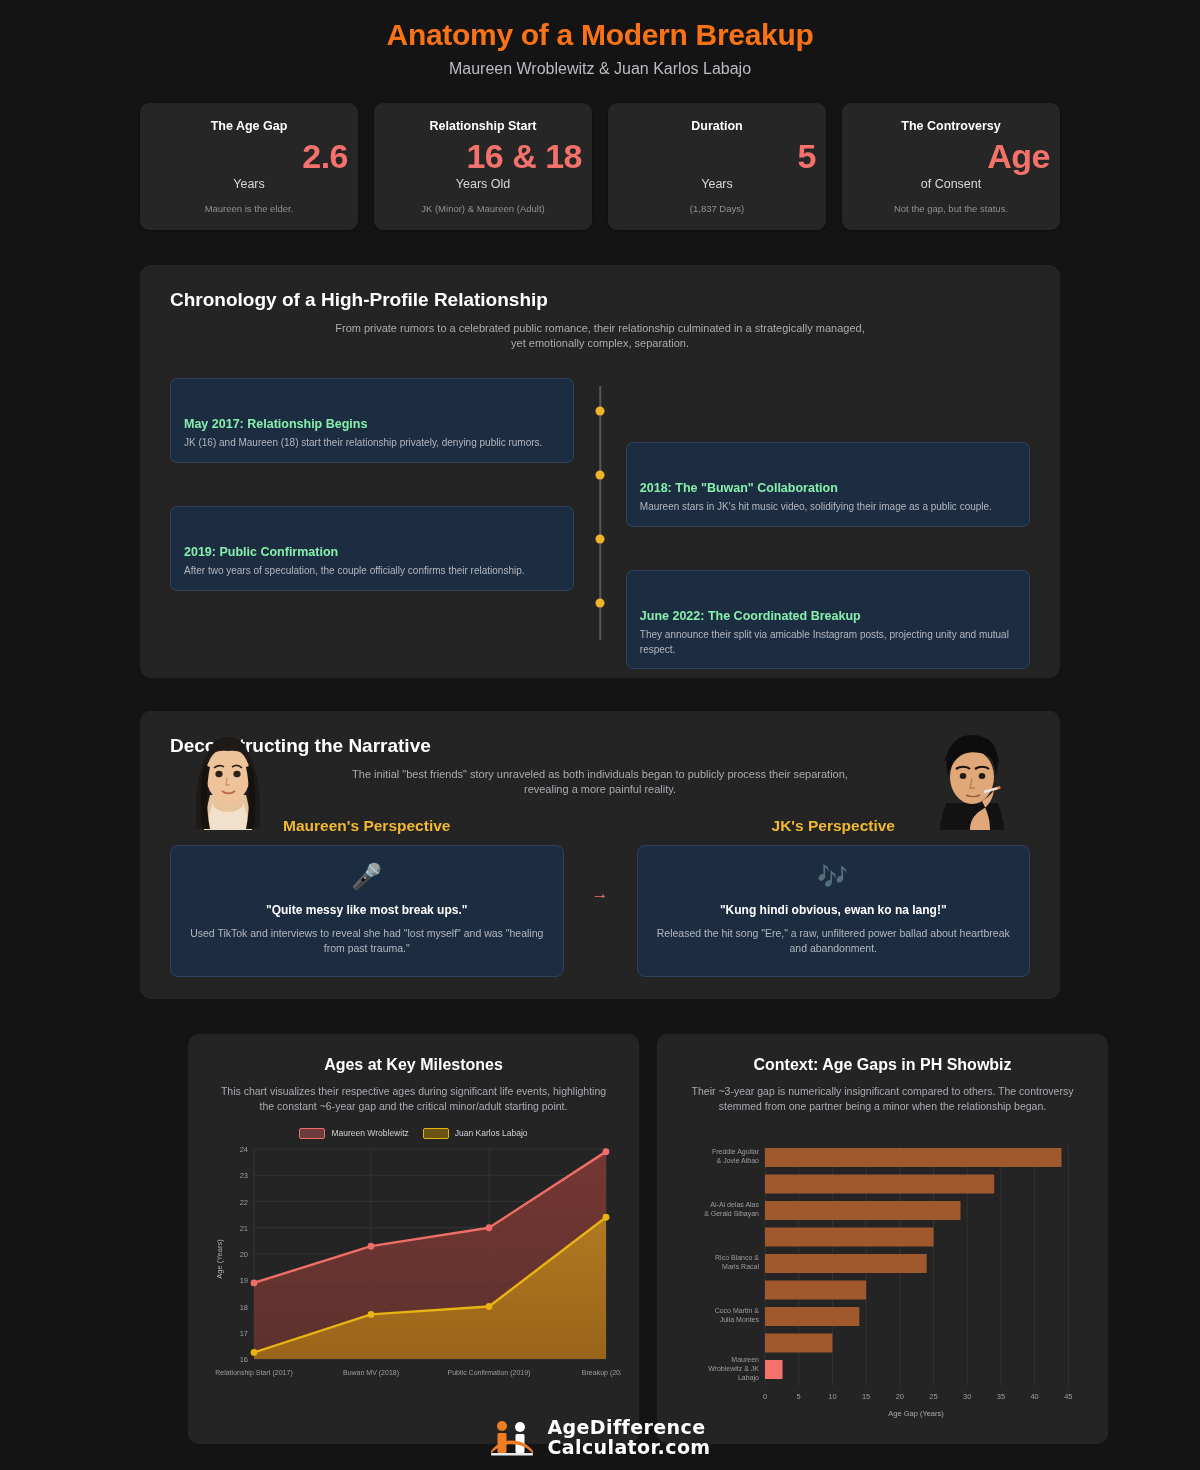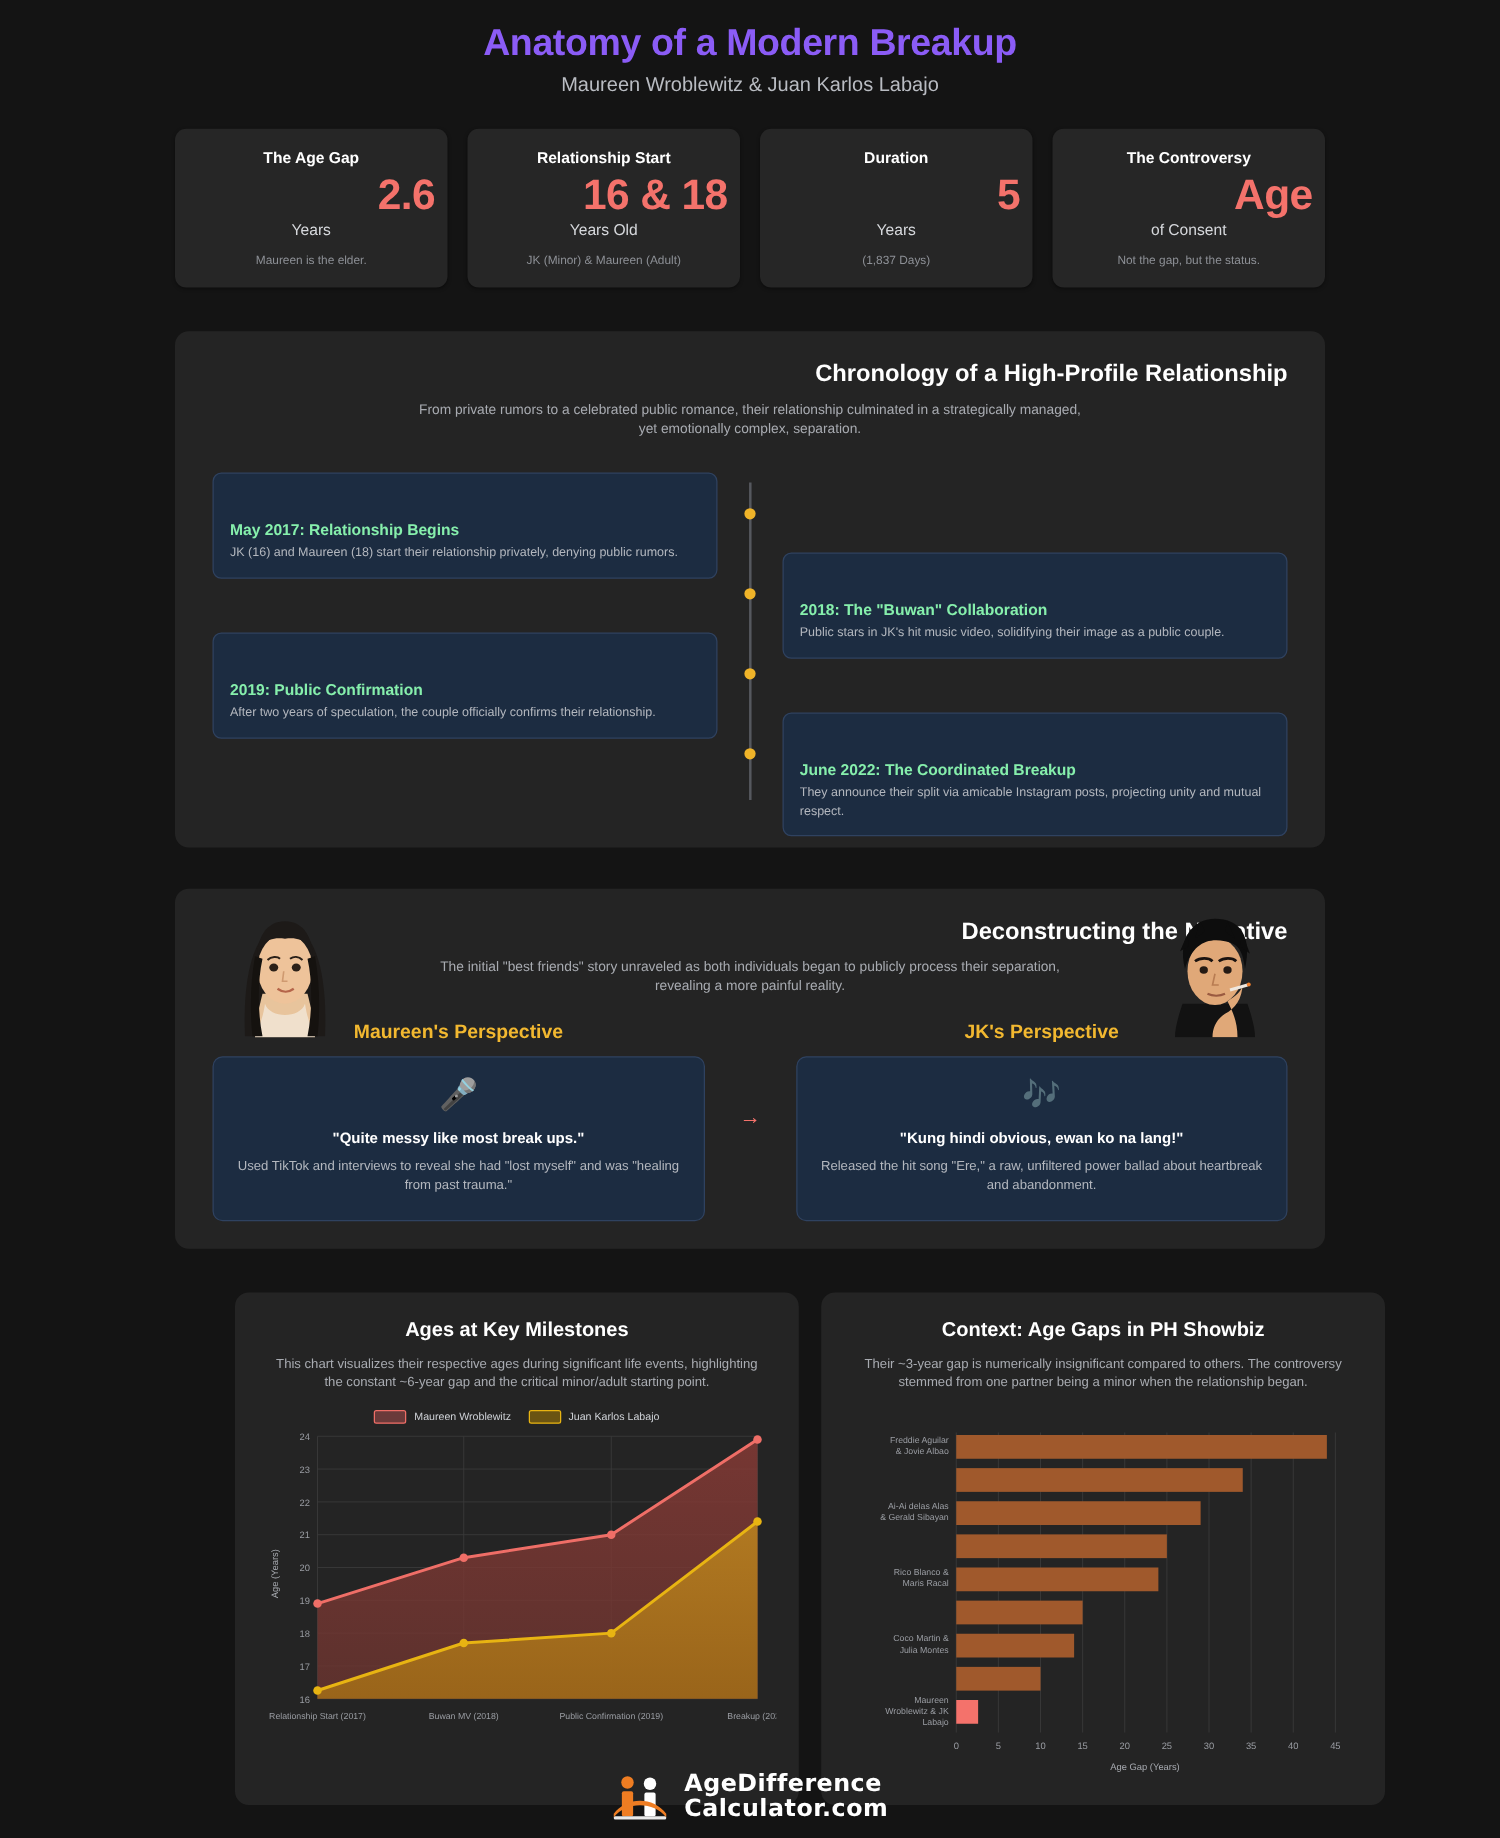--- a/index.html
+++ b/index.html
@@ -9,21 +9,21 @@
     background: #141414;
     font-family: "Liberation Sans", sans-serif;
     color: #e8e8e8;
     overflow: hidden;
   }
   .page { width: 1200px; height: 1470px; position: relative; }
 
   
   .hdr { text-align: center; padding-top: 18px; }
   .hdr h1 {
-    font-size: 30px; font-weight: bold; color: #8b5cf6; letter-spacing: -0.3px;
+    font-size: 30px; font-weight: bold; color: #f97316; letter-spacing: -0.3px;
   }
   .hdr .sub {
     font-size: 16px; color: #b9bcc2; margin-top: 8px; font-weight: normal;
   }
 
   
   .stats { display: flex; gap: 16px; padding: 25px 140px 0 140px; }
   .stat-card {
     flex: 1; background: #262626; border-radius: 9px;
     padding: 16px 10px 16px 10px; text-align: center;
@@ -36,21 +36,21 @@
   }
   .stat-card .unit { font-size: 12.5px; color: #d6d8dc; }
   .stat-card .note { font-size: 9.5px; color: #8d9096; margin-top: 12px; }
 
   
   .panel {
     background: #242424; border-radius: 11px; margin: 35px 140px 0 140px;
     padding: 24px 30px 30px 30px; position: relative;
   }
   .panel h2 {
-    text-align: right; font-size: 19px; font-weight: bold; color: #ffffff;
+    text-align: left; font-size: 19px; font-weight: bold; color: #ffffff;
   }
   .panel .pdesc {
     text-align: center; font-size: 11px; color: #a8abb1; margin: 10px auto 0 auto;
     max-width: 540px; line-height: 1.35;
   }
 
   
   .timeline { position: relative; margin-top: 28px; height: 270px; }
   .tl-line {
     position: absolute; left: 50%; top: 8px; bottom: 8px; width: 1.5px;
@@ -179,21 +179,21 @@
         <div class="tl-box">
           <div class="t">May 2017: Relationship Begins</div>
           <div class="d">JK (16) and Maureen (18) start their relationship privately, denying public rumors.</div>
         </div>
       </div>
       <div class="tl-dot" style="top:33px;"></div>
 
       <div class="tl-item right" style="top:64px;">
         <div class="tl-box">
           <div class="t">2018: The "Buwan" Collaboration</div>
-          <div class="d">Public stars in JK's hit music video, solidifying their image as a public couple.</div>
+          <div class="d">Maureen stars in JK's hit music video, solidifying their image as a public couple.</div>
         </div>
       </div>
       <div class="tl-dot" style="top:97px;"></div>
 
       <div class="tl-item left" style="top:128px;border-radius:14px;">
         <div class="tl-box">
           <div class="t">2019: Public Confirmation</div>
           <div class="d">After two years of speculation, the couple officially confirms their relationship.</div>
         </div>
       </div>

